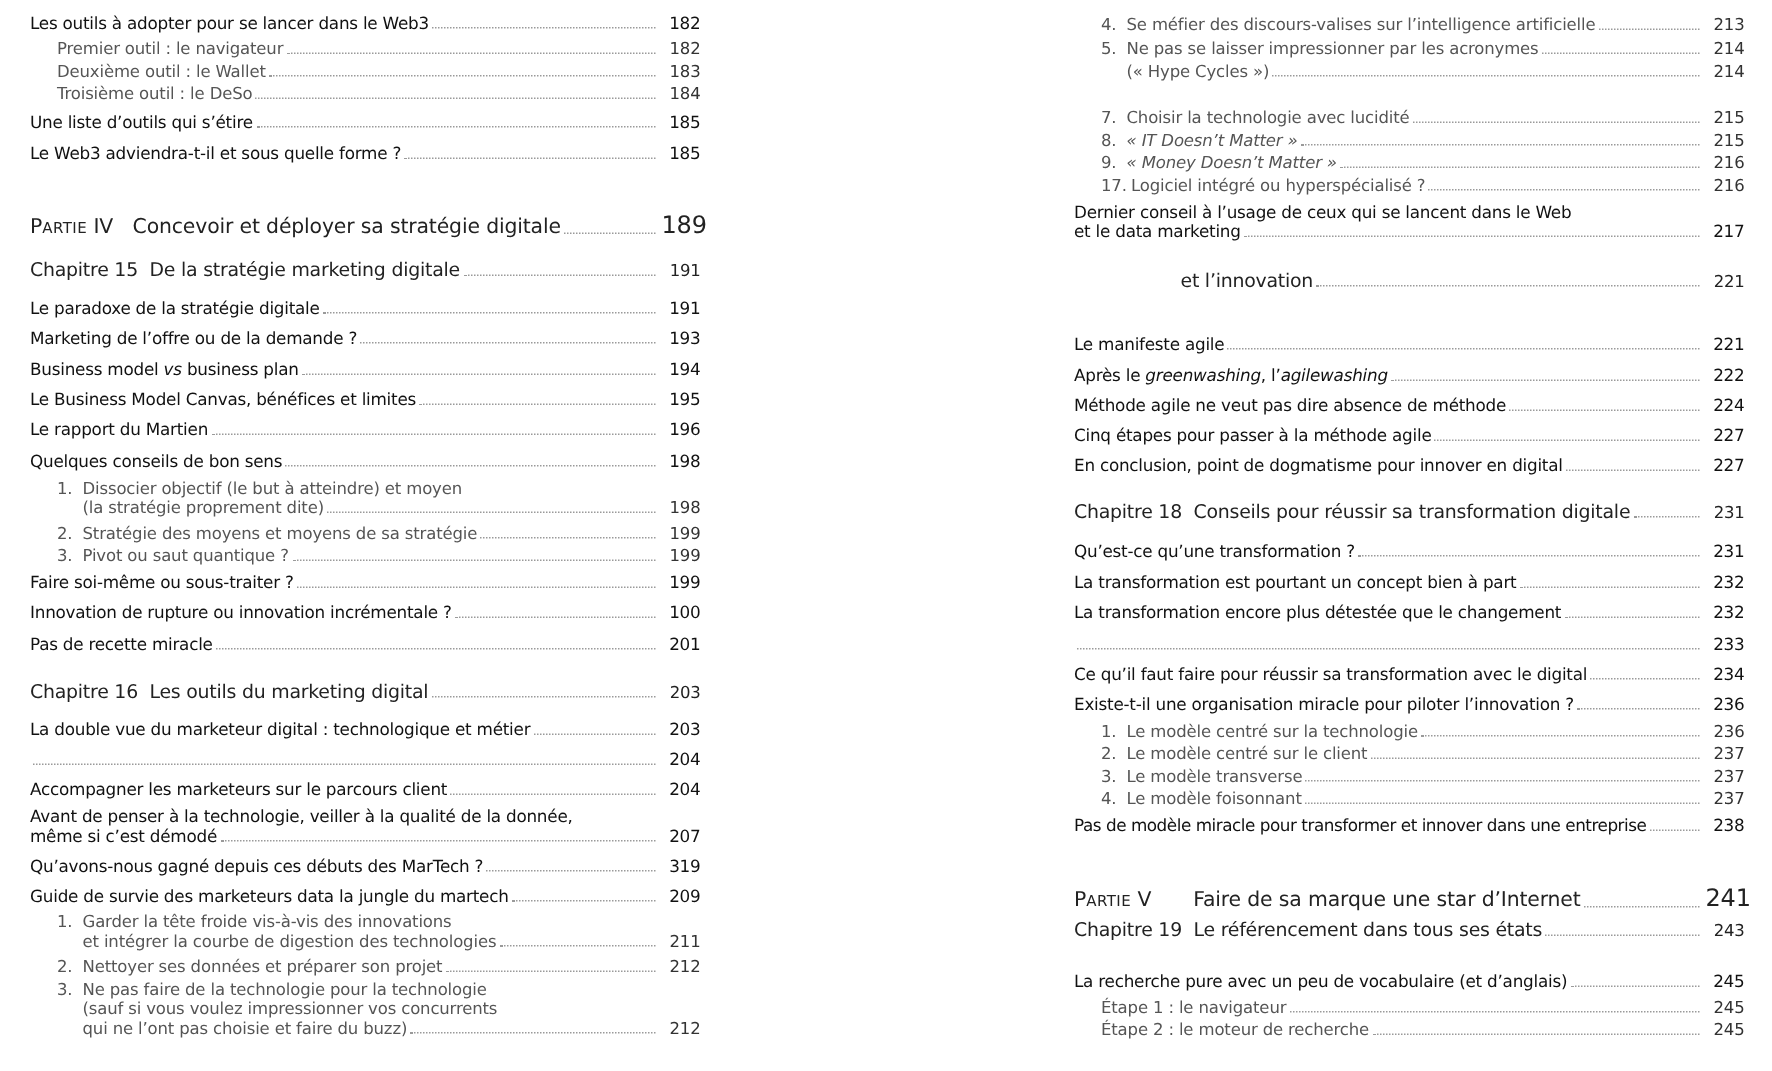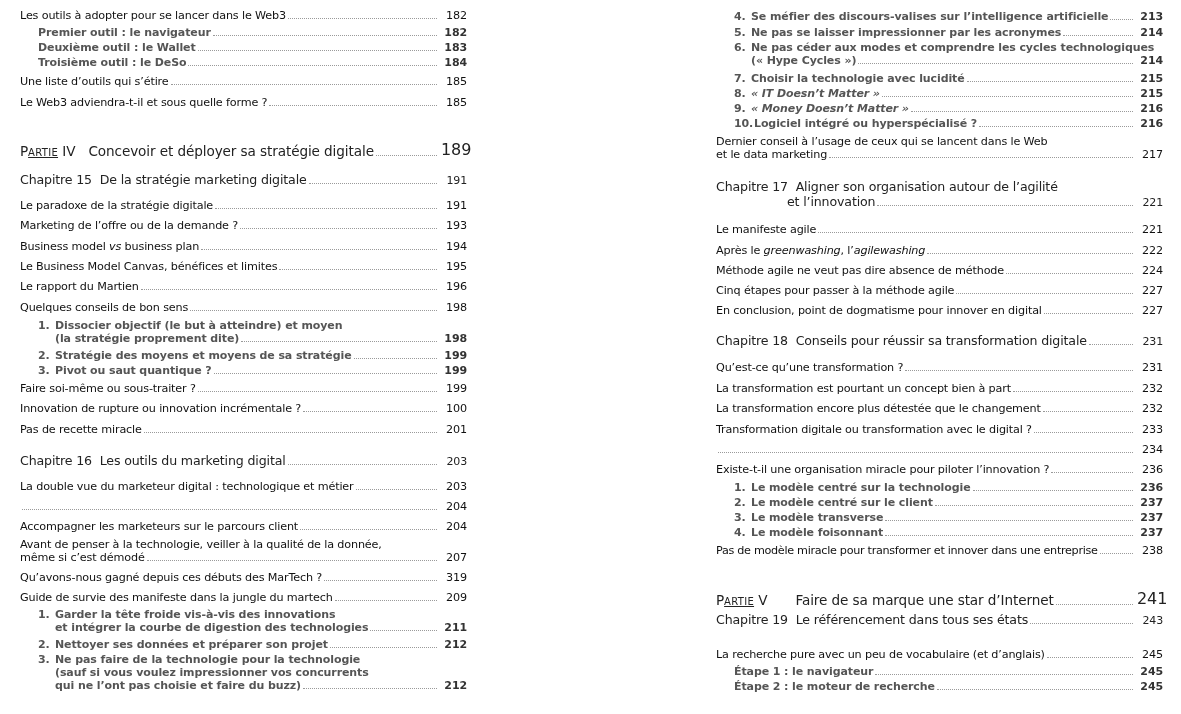--- a/index.html
+++ b/index.html
@@ -6,28 +6,28 @@
   body { width:1181px; height:714px; position:relative; overflow:hidden;
          font-family:"DejaVu Sans", sans-serif; color:#1a1a1a; }
   .col { position:absolute; top:0; }
   #col-left { left:20px; width:447px; }
   #col-right { left:716px; width:447px; }
   .row { position:absolute; left:0; right:0; display:flex; align-items:flex-end; }
   .row .txt { white-space:nowrap; }
   .row .lead { flex:1; border-bottom:1px dotted #9a9a9a; margin:0 4px 3px 2px; height:0; align-self:flex-end; }
   .row .pg { width:26px; text-align:right; flex:none; }
   .sec { font-size:11.2px; font-weight:normal; color:#111; letter-spacing:-0.15px; }
-  .sub { font-size:11px; color:#555; letter-spacing:-0.1px;font-weight:bold; }
+  .sub { font-size:11px; color:#555; letter-spacing:-0.1px; }
   .sub .pg { color:#333; }
   .chap { font-size:12.6px; color:#222; letter-spacing:-0.15px; }
   .chap .pg { font-size:11px; }
   .part { font-size:13.6px; color:#222; letter-spacing:-0.1px; }
   .part .pg { font-size:16px; }
   .part .plabel { font-size:13.6px; margin-right:13px; }
-  .part .plabel .sc { font-size:10px; letter-spacing:0.3px;text-decoration:underline; }
+  .part .plabel .sc { font-size:10px; letter-spacing:0.3px; }
   .multi { align-items:flex-end; }
   .multi .stack { display:flex; flex-direction:column; flex:1; min-width:0; }
   .multi .line1 { white-space:nowrap; }
   .multi .line2 { display:flex; align-items:flex-start; }
   .multi .line2 .lead { flex:1; }
   .num { display:inline-block; width:17px; }
   .num10 { display:inline-block; width:20px; }
   em { font-style:italic;margin-top:24px; }
 </style>
 </head>
@@ -176,21 +176,21 @@
         </span>
     </div>
     <span class="pg">207</span>
   </div>
   <div class="row sec" style="top:571px">
     <span class="txt">Qu’avons-nous gagné depuis ces débuts des MarTech ?</span>
       <span class="lead"></span>
       <span class="pg">319</span>
   </div>
   <div class="row sec" style="top:591px">
-    <span class="txt">Guide de survie des manifeste dans la jungle du martech</span>
+    <span class="txt">Guide de survie des marketeurs data la jungle du martech</span>
       <span class="lead"></span>
       <span class="pg">209</span>
   </div>
 
   <div class="row sub multi" style="top:608px">
     <div class="stack" style="padding-left:18px">
       <span class="line1"><span class="num">1.</span><span>Garder la tête froide vis-à-vis des innovations</span></span>
       <span class="line2">
           <span class="txt" style="padding-left:17px">et intégrer la courbe de digestion des technologies</span>
           <span class="lead"></span>
@@ -223,21 +223,20 @@
       <span class="lead"></span>
       <span class="pg">213</span>
   </div>
   <div class="row sub" style="top:26px">
     <span class="txt" style="padding-left:18px"><span class="num">5.</span><span>Ne pas se laisser impressionner par les acronymes</span></span>
       <span class="lead"></span>
       <span class="pg">214</span>
   </div>
   <div class="row sub multi" style="top:41px">
     <div class="stack" style="padding-left:18px">
-      <span class="line1"><span class="num">6.</span><span>Ne pas céder aux modes et comprendre les cycles technologiques</span></span>
       <span class="line2">
           <span class="txt" style="padding-left:17px">(« Hype Cycles »)</span>
           <span class="lead"></span>
         </span>
     </div>
     <span class="pg">214</span>
   </div>
   <div class="row sub" style="top:72px">
     <span class="txt" style="padding-left:18px"><span class="num">7.</span><span>Choisir la technologie avec lucidité</span></span>
       <span class="lead"></span>
@@ -247,39 +246,38 @@
     <span class="txt" style="padding-left:18px"><span class="num">8.</span><em>« IT Doesn’t Matter »</em></span>
       <span class="lead"></span>
       <span class="pg">215</span>
   </div>
   <div class="row sub" style="top:102px">
     <span class="txt" style="padding-left:18px"><span class="num">9.</span><em>« Money Doesn’t Matter »</em></span>
       <span class="lead"></span>
       <span class="pg">216</span>
   </div>
   <div class="row sub" style="top:117px">
-    <span class="txt" style="padding-left:18px"><span class="num10">10.</span><span>Logiciel intégré ou hyperspécialisé ?</span></span>
+    <span class="txt" style="padding-left:18px"><span class="num10">17.</span><span>Logiciel intégré ou hyperspécialisé ?</span></span>
       <span class="lead"></span>
       <span class="pg">216</span>
   </div>
 
   <div class="row sec multi" style="top:135px">
     <div class="stack">
       <span class="line1">Dernier conseil à l’usage de ceux qui se lancent dans le Web</span>
       <span class="line2">
           <span class="txt">et le data marketing</span>
           <span class="lead"></span>
         </span>
     </div>
     <span class="pg">217</span>
   </div>
 
   <div class="row chap multi" style="top:179px">
     <div class="stack">
-      <span class="line1" style="white-space:pre">Chapitre 17  Aligner son organisation autour de l’agilité</span>
       <span class="line2">
           <span class="txt" style="padding-left:71px">et l’innovation</span>
           <span class="lead"></span>
         </span>
     </div>
     <span class="pg">221</span>
   </div>
 
   <div class="row sec" style="top:223px">
     <span class="txt">Le manifeste agile</span>
@@ -322,25 +320,25 @@
     <span class="txt">La transformation est pourtant un concept bien à part</span>
       <span class="lead"></span>
       <span class="pg">232</span>
   </div>
   <div class="row sec" style="top:402px">
     <span class="txt">La transformation encore plus détestée que le changement</span>
       <span class="lead"></span>
       <span class="pg">232</span>
   </div>
   <div class="row sec" style="top:423px">
-    <span class="txt">Transformation digitale ou transformation avec le digital ?</span>
       <span class="lead"></span>
       <span class="pg">233</span>
   </div>
   <div class="row sec" style="top:443px">
+    <span class="txt">Ce qu’il faut faire pour réussir sa transformation avec le digital</span>
       <span class="lead"></span>
       <span class="pg">234</span>
   </div>
   <div class="row sec" style="top:463px">
     <span class="txt">Existe-t-il une organisation miracle pour piloter l’innovation ?</span>
       <span class="lead"></span>
       <span class="pg">236</span>
   </div>
 
   <div class="row sub" style="top:481px">

